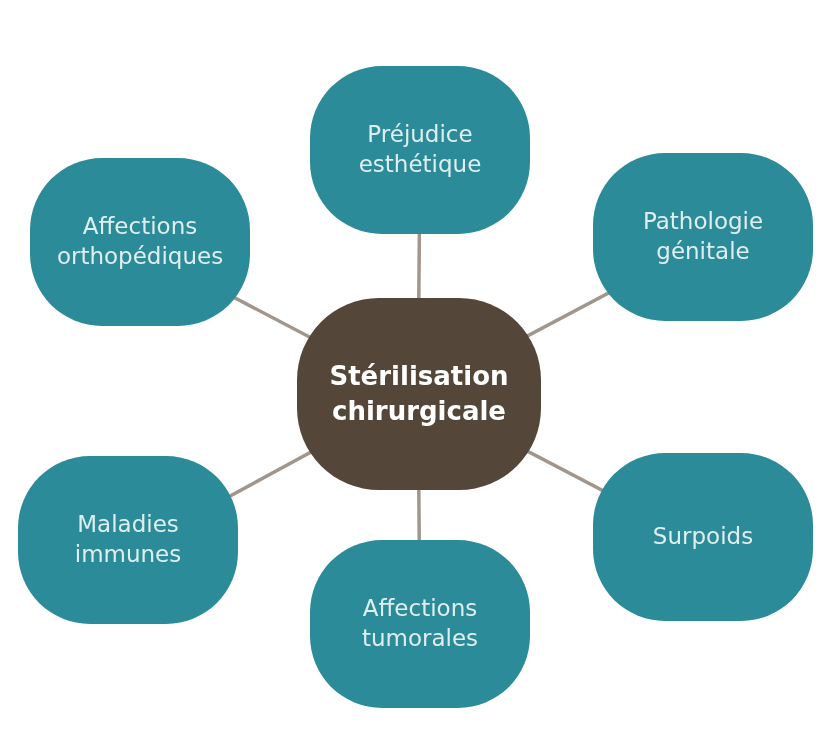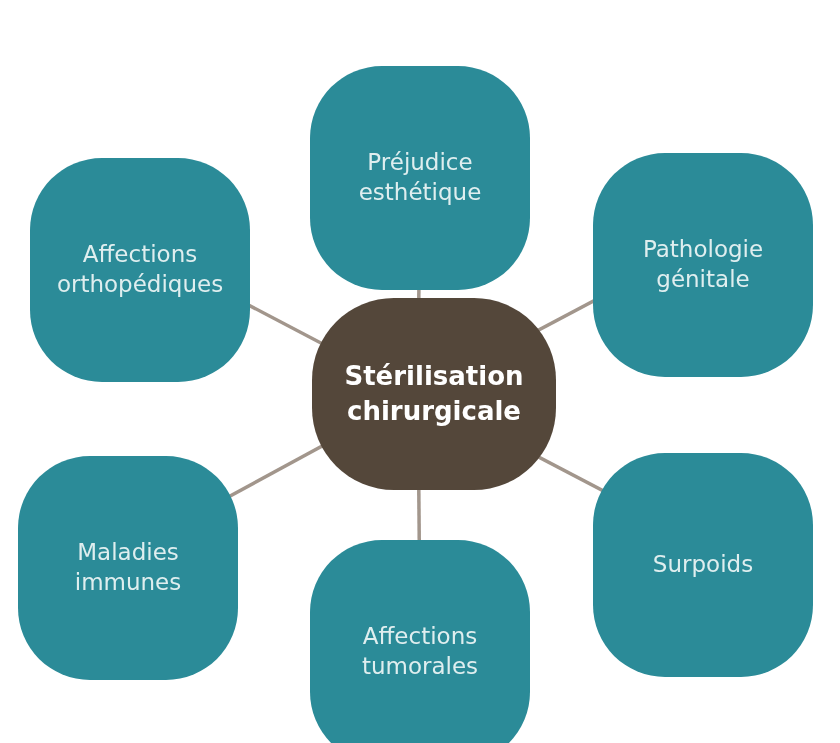--- a/index.html
+++ b/index.html
@@ -29,29 +29,29 @@
     position: absolute;
     z-index: 2;
     display: flex;
     align-items: center;
     justify-content: center;
     text-align: center;
     box-sizing: border-box;
   }
   .sat {
     width: 220px;
-    height: 224px;
+    height: 168px;
     border-radius: 72px;
     background: var(--sat-fill, #2B8B98);
     color: var(--sat-text, #DFEEEF);
     font-size: 23px;
     line-height: 1.3;
   }
   .hub {
-    left: 312px;
+    left: 297px;
     top: 298px;
     width: 244px;
     height: 192px;
     border-radius: 82px;
     background: var(--hub-fill, #54473A);
     color: var(--hub-text, #FFFFFF);
     font-size: 26px;
     font-weight: bold;
     line-height: 1.35;
   }

